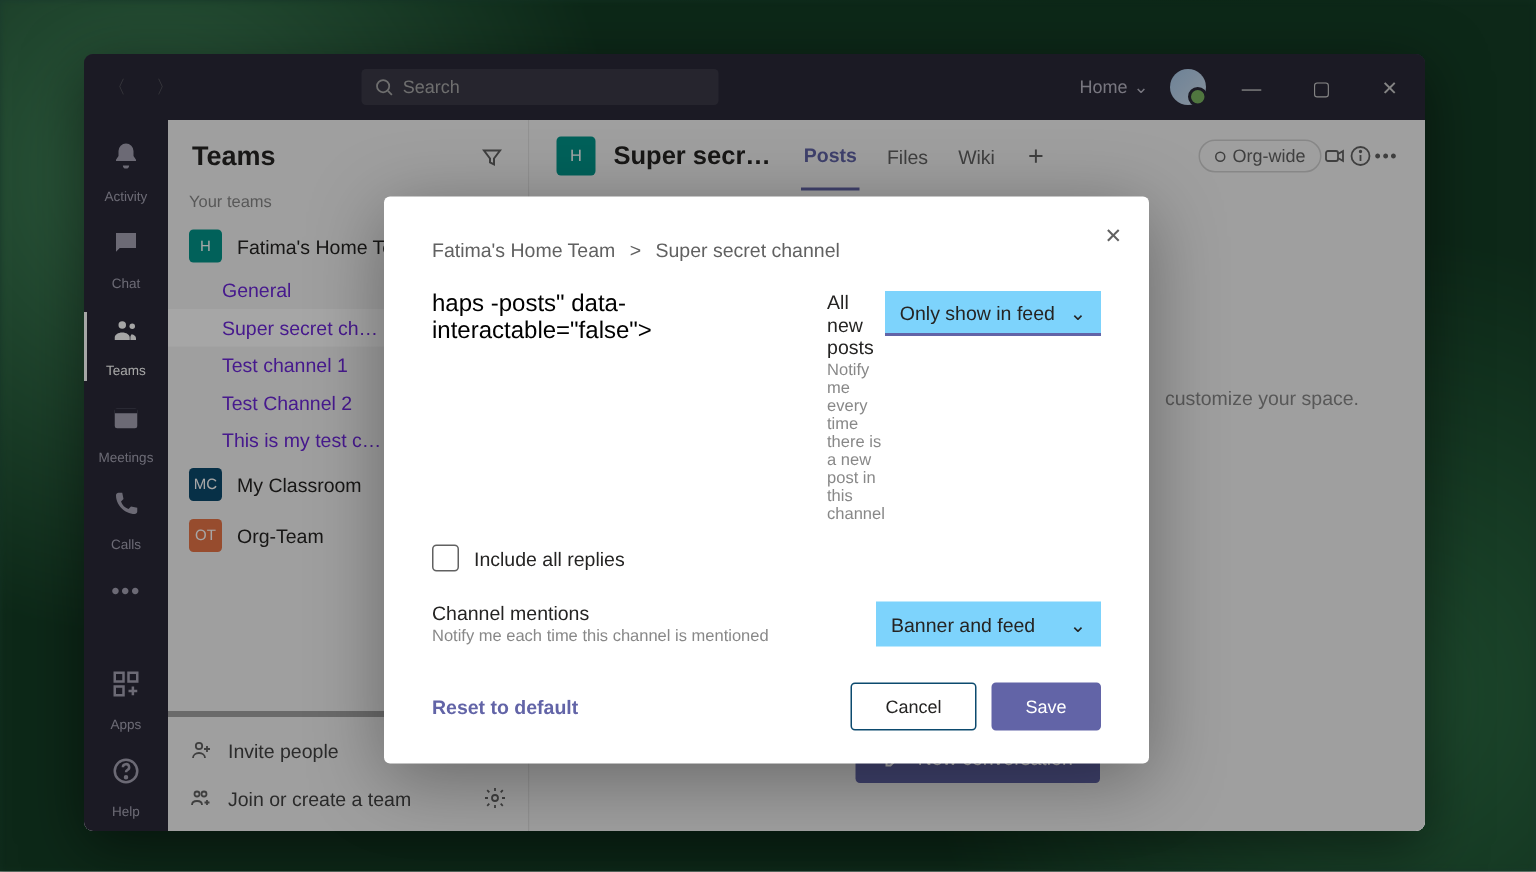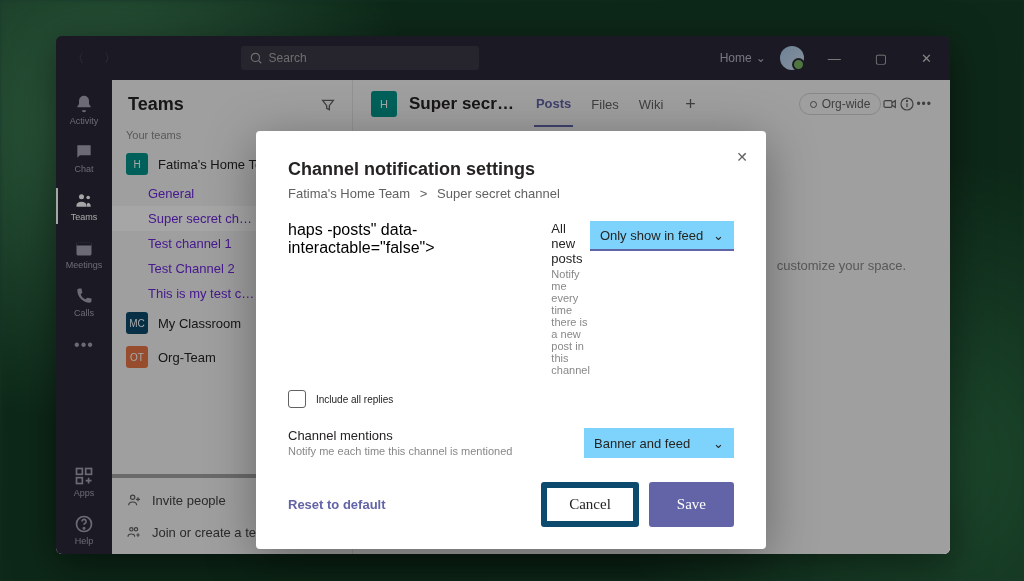--- a/index.html
+++ b/index.html
@@ -24,21 +24,21 @@
 .top-right { display: flex; align-items: center; gap: 14px; color: #b8b6c4; font-size: 12px; margin-left: auto; }
 .avatar { width: 24px; height: 24px; border-radius: 50%; background: linear-gradient(135deg, #a8c8e8, #d0e0f0); position: relative; }
 .avatar::after { content: ''; position: absolute; bottom: -1px; right: -1px; width: 9px; height: 9px; border-radius: 50%; background: #7bb662; border: 2px solid #2a2938; }
 .win-btn { padding: 6px 10px; color: #ccc; font-size: 13px; }
 .tenant { display: flex; align-items: center; gap: 4px; }
 
 .app-body { flex: 1; display: flex; background: #f5f5f5; overflow: hidden; }
 .rail {
   width: 56px; background: #2a2938; display: flex; flex-direction: column; align-items: center; padding-top: 6px; color: #a6a4b4;
 }
-.rail-item { display: flex; flex-direction: column; align-items: center; gap: 2px; padding: 8px 0; width: 100%; font-size: 9px; cursor: pointer; }
+.rail-item { display: flex; flex-direction: column; align-items: center; gap: 12px; padding: 8px 0; width: 100%; font-size: 9px; cursor: pointer; }
 .rail-item.active { position: relative; color: #fff; }
 .rail-item.active::before { content:''; position:absolute; left:0; top:6px; bottom:6px; width:2px; background:#fff; }
 .rail-item svg { width: 20px; height: 20px; }
 .rail-spacer { flex: 1; }
 .rail-ellipsis { padding: 10px 0; font-size: 16px; letter-spacing: 1px; }
 
 .teams-panel { width: 241px; background: #f5f5f5; border-right: 1px solid #e0e0e0; display: flex; flex-direction: column; }
 .teams-header { display: flex; align-items: center; justify-content: space-between; padding: 14px 16px 10px; }
 .teams-header h2 { font-size: 18px; font-weight: 700; color: #252423; }
 .teams-header svg { width: 16px; height: 16px; color: #616161; }
@@ -81,26 +81,26 @@
 }
 .modal h3 { font-size: 18px; font-weight: 700; color: #252423; margin-bottom: 6px; }
 .modal-close { position: absolute; top: 18px; right: 18px; color: #616161; cursor: pointer; font-size: 14px; }
 .breadcrumb { font-size: 13px; color: #616161; margin-bottom: 20px; }
 .setting-row { display: flex; align-items: flex-start; justify-content: space-between; margin-bottom: 14px; }
 .setting-left { flex: 1; }
 .setting-title { font-size: 13px; color: #252423; margin-bottom: 2px; }
 .setting-desc { font-size: 11px; color: #888; }
 .dropdown { width: 150px; height: 30px; background: #7dd3fc; border-bottom: 2px solid #6264a7; display: flex; align-items: center; justify-content: space-between; padding: 0 10px; font-size: 13px; color: #252423; cursor: pointer; }
 .dropdown.plain { border-bottom: none; }
-.checkbox-row { display: flex; align-items: center; gap: 10px; margin: 6px 0 20px; font-size: 10px; color: #252423; }
+.checkbox-row { display: flex; align-items: center; gap: 10px; margin: 6px 0 20px; font-size: 13px; color: #252423; }
 .checkbox { width: 18px; height: 18px; border: 1.5px solid #616161; border-radius: 3px; }
 .reset-link { color: #6264a7; font-size: 13px; cursor: pointer; font-weight: bold; }
 .modal-footer { display: flex; align-items: center; margin-top: 24px; }
 .modal-btns { margin-left: auto; display: flex; gap: 10px; }
-.btn { padding: 8px 22px; border-radius: 3px; font-size: 15px; cursor: pointer; border: 6px solid #0c4a6e; background: #fff; color: #252423; font-family: Liberation Serif, serif; }
+.btn { padding: 8px 22px; border-radius: 3px; font-size: 12px; cursor: pointer; border: 1px solid #0c4a6e; background: #fff; color: #252423; }
 .btn.primary { background: #6264a7; color: #fff; border-color: #6264a7; }
 </style>
 </head>
 <body>
 
 <div class="bg-leaves"></div>
 
 <div class="window">
   <div class="titlebar">
     <div class="nav-arrows">
@@ -270,21 +270,20 @@
         </button>
       </div>
     </div>
   </div>
 
   <div class="dimmer"></div>
 </div>
 
 <div class="modal">
   <span class="modal-close">✕</span>
-  <h3>Channel notification settings</h3>
   <div class="breadcrumb">
     <span>Fatima's Home Team</span>
     <span style="margin:0 6px;">&gt;</span>
     <span>Super secret channel</span>
   </div>
 
   <div class="setting-row">
 haps
 
 -posts" data-interactable="false"&gt;

